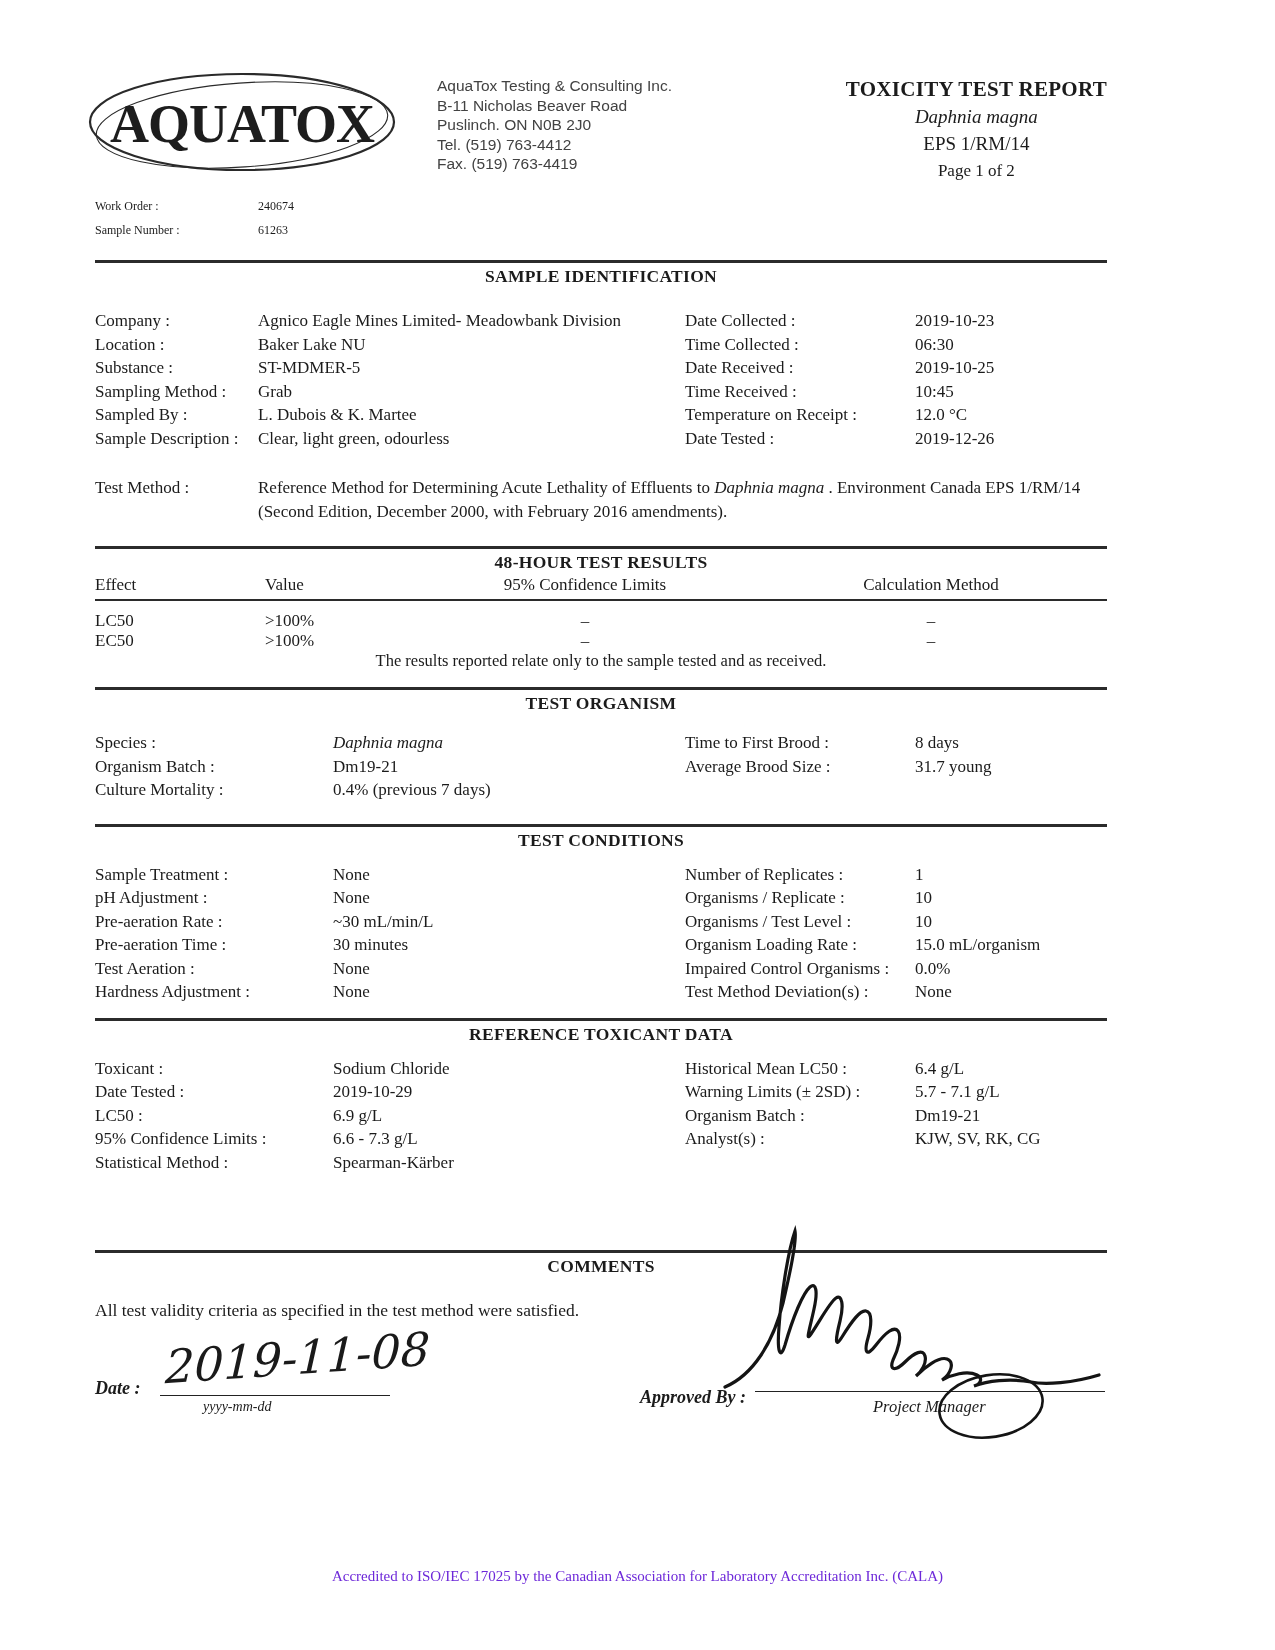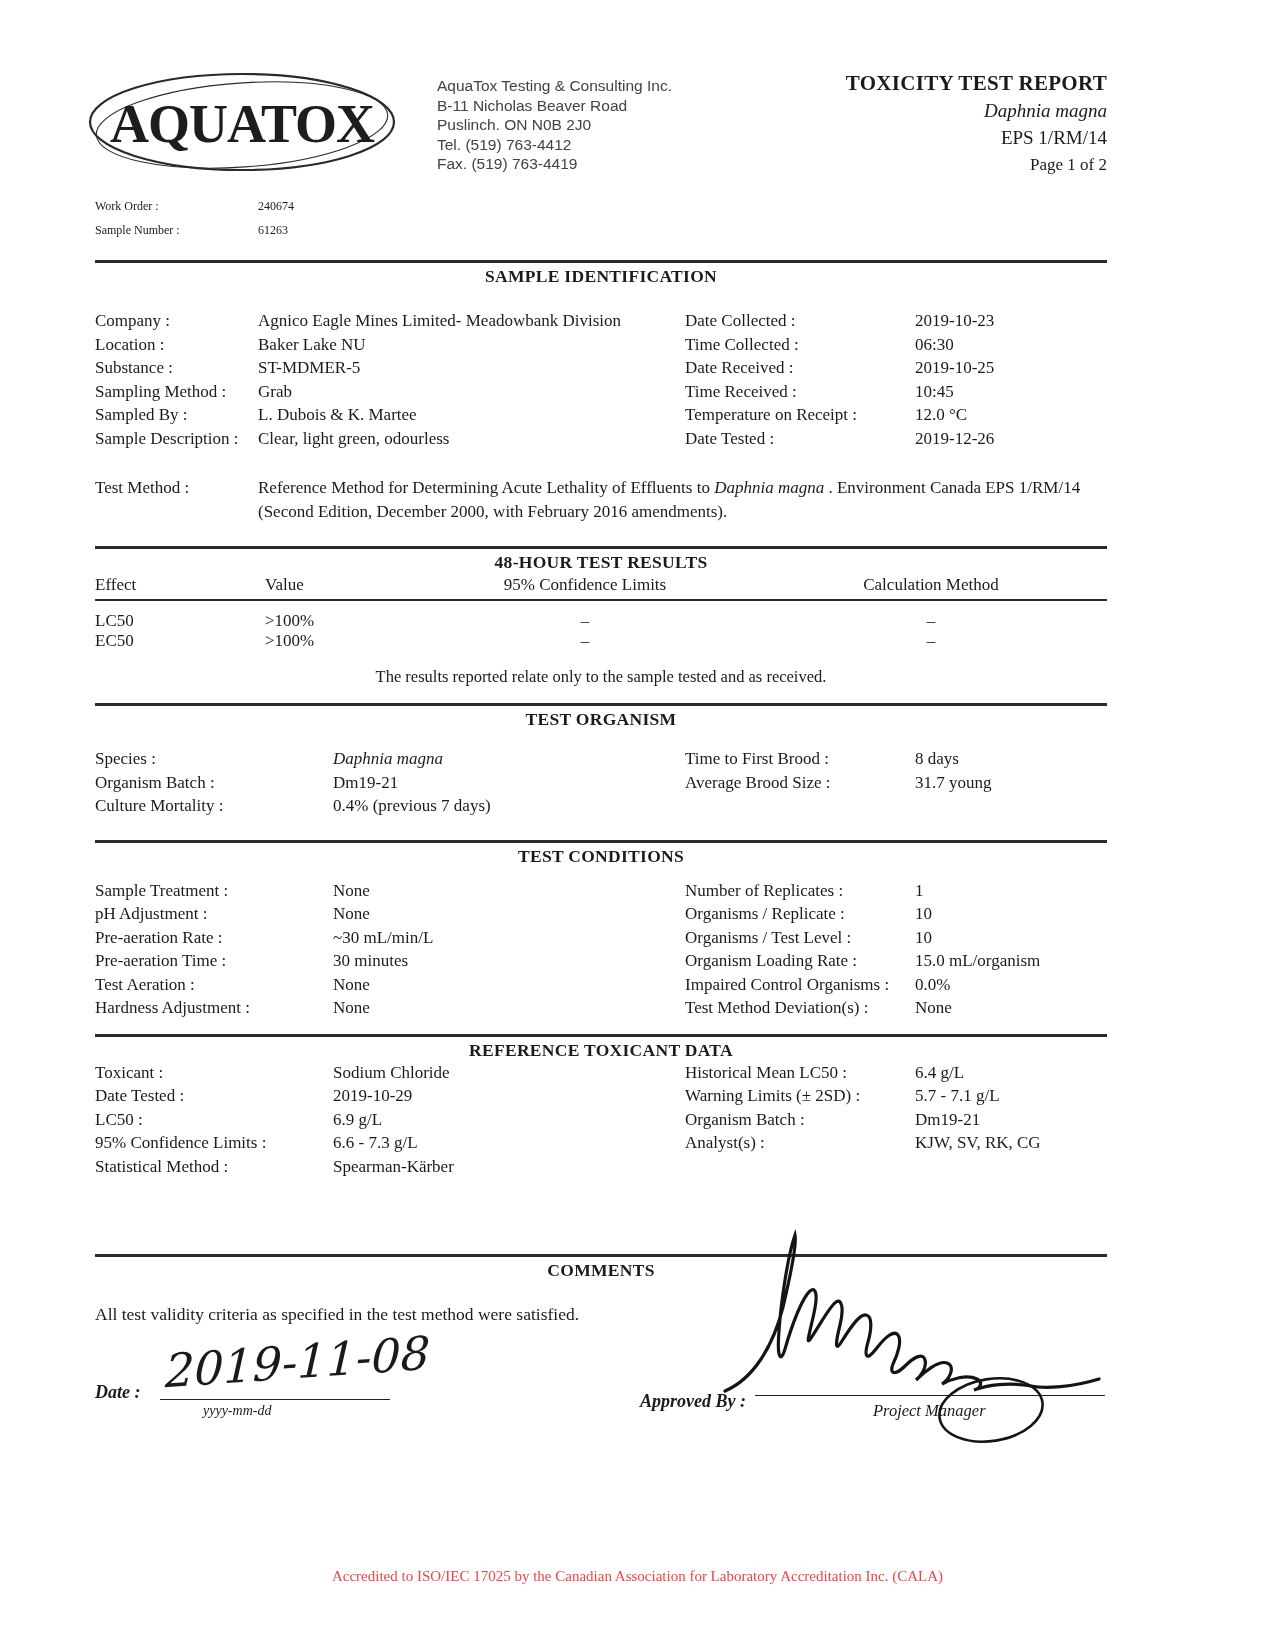--- a/index.html
+++ b/index.html
@@ -6,21 +6,21 @@
   .page{
     position:relative;width:1275px;height:1650px;background:#fff;
     font-family:"Liberation Serif", serif;color:#1b1b1b;overflow:hidden;
   }
   
   .logo{position:absolute;left:85px;top:68px;}
   .addr{
     position:absolute;left:437px;top:76px;
     font-family:"Liberation Sans", sans-serif;font-size:15.5px;line-height:19.5px;color:#424242;
   }
-  .titleblock{position:absolute;right:168px;top:70px;text-align:right;line-height:27px;}
+  .titleblock{position:absolute;right:168px;top:76px;text-align:center;line-height:27px;}
   .titleblock .t1{font-size:21px;font-weight:bold;letter-spacing:.3px;}
   .titleblock .t2{font-size:19px;font-style:italic;}
   .titleblock .t3{font-size:19px;}
   .titleblock .t4{font-size:17px;}
   .orderblock{position:absolute;left:95px;top:194px;font-size:12px;line-height:24px;}
   .orderblock .row{display:grid;grid-template-columns:163px 1fr;}
   
   .flow{position:absolute;left:95px;top:260px;width:1012px;}
   .rule{height:3px;background:#2b2b2b;}
   .rule2{height:2px;background:#2b2b2b;}
@@ -30,37 +30,37 @@
   .f163{display:grid;grid-template-columns:163px 1fr;}
   .f238{display:grid;grid-template-columns:238px 1fr;}
   .fr{display:grid;grid-template-columns:minmax(230px,max-content) 1fr;}
   .it{font-style:italic;}
   .nowrap{white-space:nowrap;}
   
   .method{margin-top:26px;display:grid;grid-template-columns:163px 1fr;font-size:17px;line-height:24px;}
   
   .restable{display:grid;grid-template-columns:170px 150px 340px 1fr;font-size:17px;}
   .restable .c{text-align:center;}
-  .note{margin-top:16px;text-align:center;font-size:16.5px;}
+  .note{text-align:center;font-size:16.5px;}
   
   .sigrow{position:relative;height:125px;margin-top:10px;}
   .datelabel{position:absolute;left:0;top:45px;font-weight:bold;font-style:italic;font-size:18px;text-align:right;}
   .datehand{
     position:absolute;left:70px;top:-2px;font-size:46px;font-style:italic;
     font-family:"DejaVu Serif", serif;transform:rotate(-4deg) skewX(-6deg);color:#1a1a1a;white-space:nowrap;
   }
   .dateline{position:absolute;left:65px;top:62px;width:230px;border-top:1.6px solid #222;}
   .datefmt{position:absolute;left:108px;top:66px;font-style:italic;font-size:14px;}
   .applabel{position:absolute;left:545px;top:48px;font-weight:bold;font-style:italic;font-size:18px;margin-top:6px;}
   .sigsvg{position:absolute;left:628px;top:-108px;}
   .sigline{position:absolute;left:660px;top:58px;width:350px;border-top:1.6px solid #222;}
   .sigtitle{position:absolute;left:778px;top:64px;font-style:italic;font-size:16.5px;}
   .sigoval{position:absolute;left:838px;top:36px;}
   
-  .footer{position:absolute;left:0;top:1568px;width:100%;text-align:center;font-size:15px;color:#ef4444;}
+  .footer{position:absolute;left:0;top:1568px;width:100%;text-align:center;font-size:15px;color:#6d28d9;}
 </style>
 </head>
 <body>
 
 <div class="page">
 
   <div class="logo">
     <svg width="315" height="112" viewBox="0 0 315 112">
       <ellipse cx="157" cy="54" rx="152" ry="48" fill="none" stroke="#2a2a2a" stroke-width="2.2"></ellipse>
       <ellipse cx="157" cy="57" rx="146" ry="42" fill="none" stroke="#2a2a2a" stroke-width="1.1" transform="rotate(-4 157 57)"></ellipse>
@@ -262,21 +262,21 @@
           </div>
         <div class="fr">
             <span class="nowrap">Test Method Deviation(s) :</span>
             <span>None</span>
           </div>
       </div>
     </div>
 
     <div class="rule" style="margin-top:14px"></div>
     <div class="sec-title">REFERENCE TOXICANT DATA</div>
-    <div class="two fsz" style="">
+    <div class="two fsz" style="margin-top:12px">
       <div>
         <div class="f238">
             <span class="nowrap">Toxicant :</span>
             <span>Sodium Chloride</span>
           </div>
         <div class="f238">
             <span class="nowrap">Date Tested  :</span>
             <span>2019-10-29</span>
           </div>
         <div class="f238">

